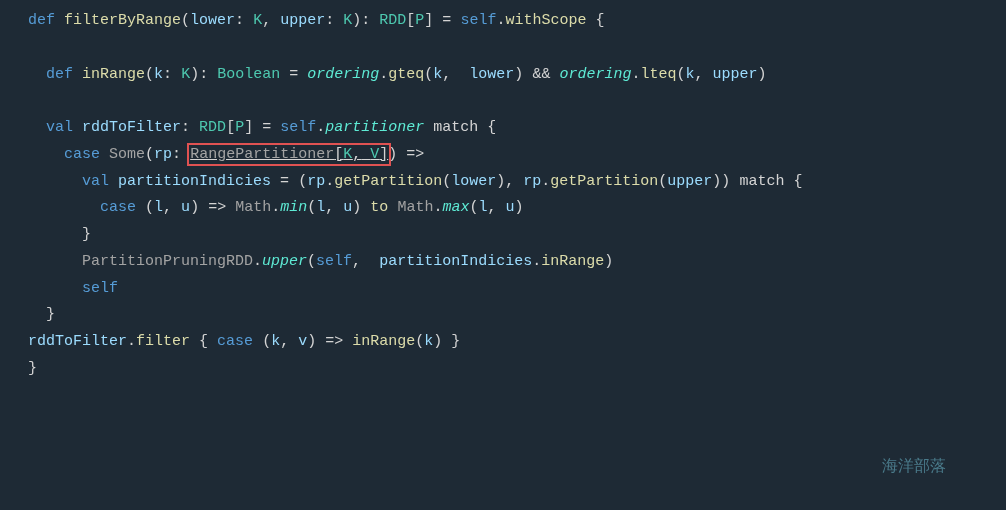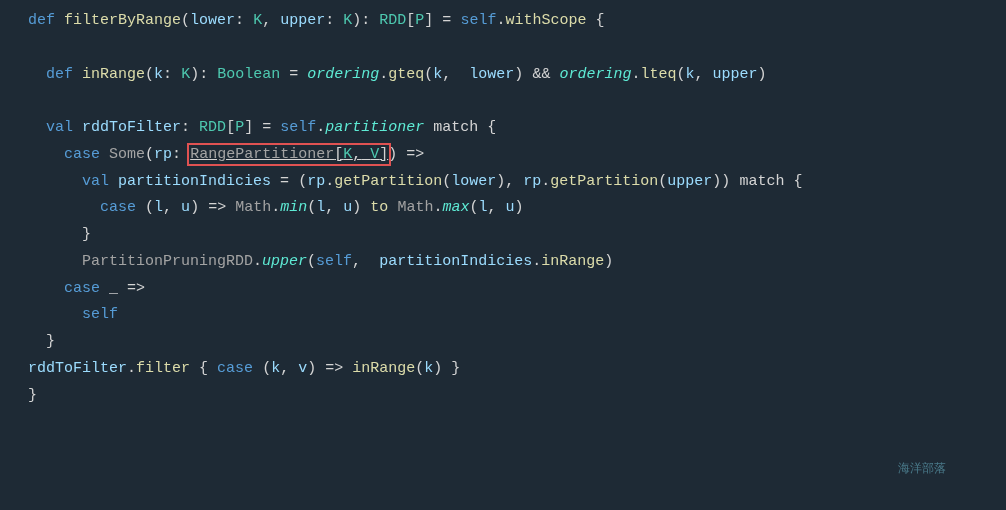--- a/index.html
+++ b/index.html
@@ -44,21 +44,21 @@
       display: inline;
       outline: 2px solid #e05252;
       outline-offset: 1px;
       text-decoration: underline;
     }
     .watermark {
       position: absolute;
       bottom: 30px;
       right: 60px;
       color: #4a7a8a;
-      font-size: 12px;
+      font-size: 16px;
       font-family: 'Courier New', Courier, monospace;
     }
   </style>
 </head>
 <body>
 
 <div class="code-container">
 
   <div class="line">
     <span class="line-content"><span class="kw">def</span> <span class="fn">filterByRange</span><span class="punc">(</span><span class="param">lower</span><span class="punc">:</span> <span class="type">K</span><span class="punc">,</span> <span class="param">upper</span><span class="punc">:</span> <span class="type">K</span><span class="punc">):</span> <span class="type">RDD</span><span class="punc">[</span><span class="type">P</span><span class="punc">]</span> <span class="op">=</span> <span class="self-kw">self</span><span class="punc">.</span><span class="fn">withScope</span> <span class="punc">{</span></span>
@@ -89,23 +89,20 @@
   </div>
 
   <div class="line">
     <span class="line-content">      <span class="punc">}</span></span>
   </div>
 
   <div class="line">
     <span class="line-content">      <span class="class-name">PartitionPruningRDD</span><span class="punc">.</span><span class="italic">upper</span><span class="punc">(</span><span class="self-kw">self</span><span class="punc">,</span>  <span class="param">partitionIndicies</span><span class="punc">.</span><span class="fn">inRange</span><span class="punc">)</span></span>
   </div>
 
-  <div class="line">
-    <span class="line-content">    <span class="kw">case</span> <span class="op">_</span> <span class="arrow">=&gt;</span></span>
-  </div>
 
   <div class="line">
     <span class="line-content">      <span class="self-kw">self</span></span>
   </div>
 
   <div class="line">
     <span class="line-content">  <span class="punc">}</span></span>
   </div>
 
   <div class="line">

